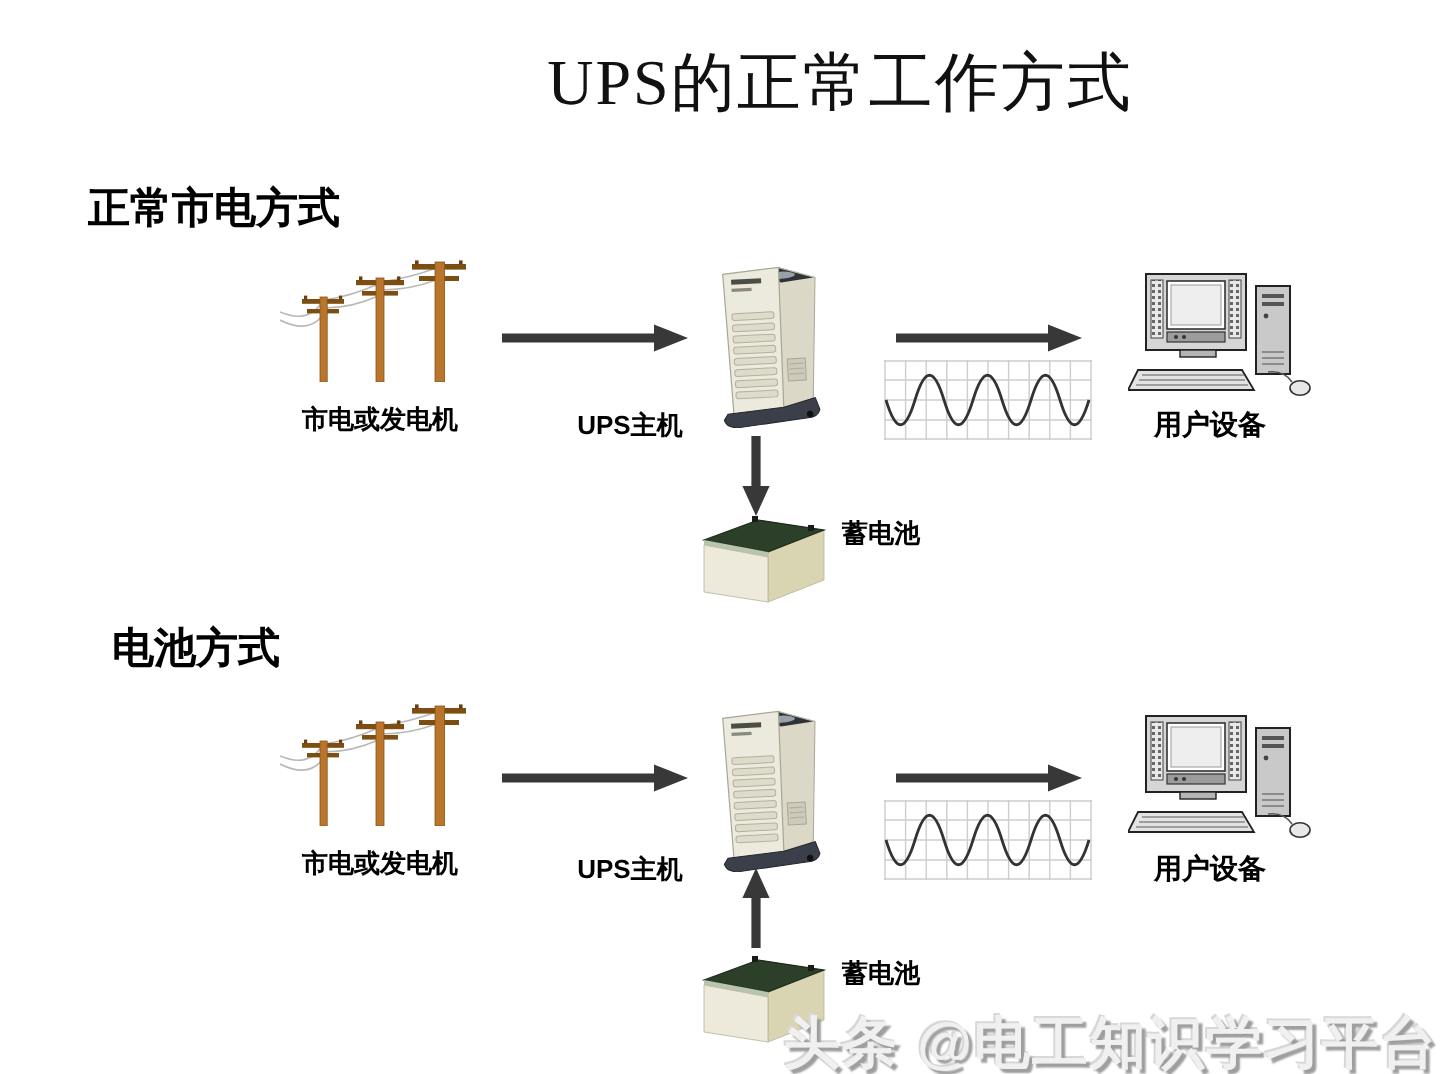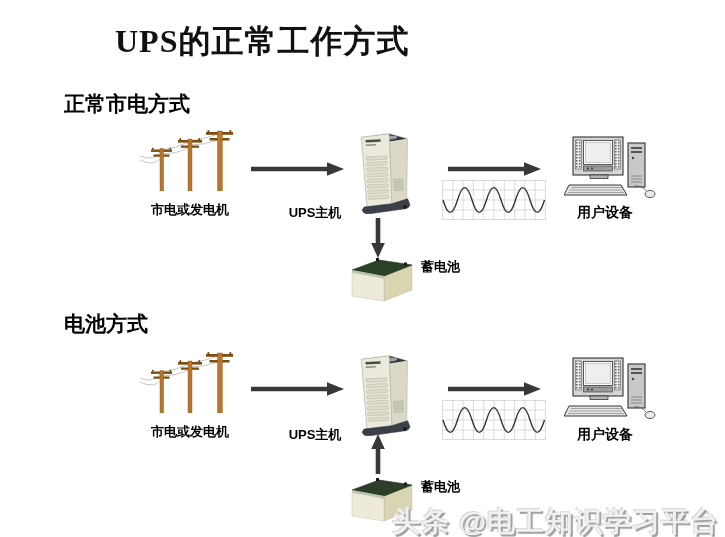--- a/index.html
+++ b/index.html
@@ -1,23 +1,23 @@
 <!DOCTYPE html>
 <html><head>
 <meta charset="utf-8">
 <style>
   html,body{margin:0;padding:0;background:#fff;}
   body{width:725px;height:537px;position:relative;overflow:hidden;
        font-family:"Liberation Sans",sans-serif;}
   .abs{position:absolute;}
-  .title{left:115px;right:0;top:20px;
-         font-family:"Liberation Serif",serif;font-weight:bold;
+  .title{left:115px;right:0;top:20px;text-align:center;
+         font-family:"Liberation Serif",serif;font-weight:normal;
          font-size:32px;color:#111;letter-spacing:1px;}
   .section-heading{font-weight:bold;font-size:21px;color:#000;
-         font-family:"Liberation Sans",sans-serif;margin-left:20px;}
+         font-family:"Liberation Sans",sans-serif;}
   .lbl{font-weight:bold;font-size:13px;color:#000;white-space:nowrap;text-align:center;}
   .lbl.center{text-align:center;margin-top:15px;}
   .device-lbl{font-size:14px;}
   .watermark{right:6px;top:503px;font-weight:bold;font-size:28px;
          color:#f0f0f0;letter-spacing:1px;
          text-shadow:2px 2px 1px #9e9e9e, -1px -1px 0 #d8d8d8;}
   svg{display:block;}
 </style>
 </head>
 <body>
@@ -164,21 +164,21 @@
     </svg>
 </div>
 
 <div class="abs" style="left:564px;top:136px;">
   <svg width="94" height="66" viewBox="0 0 94 66">
       <use href="#computer"></use>
     </svg>
 </div>
 <div class="abs lbl device-lbl" style="left:577px;top:204px;">用户设备</div>
 
-<div class="abs section-heading" style="left:44px;top:310px;">电池方式</div>
+<div class="abs section-heading" style="left:56px;top:310px;">电池方式</div>
 
 <div class="abs" style="left:140px;top:351px;">
   <svg width="96" height="62" viewBox="0 0 96 62">
       <use href="#poles"></use>
     </svg>
 </div>
 <div class="abs lbl center" style="left:142px;top:408px;width:96px;">市电或发电机</div>
 
 <div class="abs" style="left:248px;top:381px;">
   <svg width="98" height="16" viewBox="0 0 98 16">

